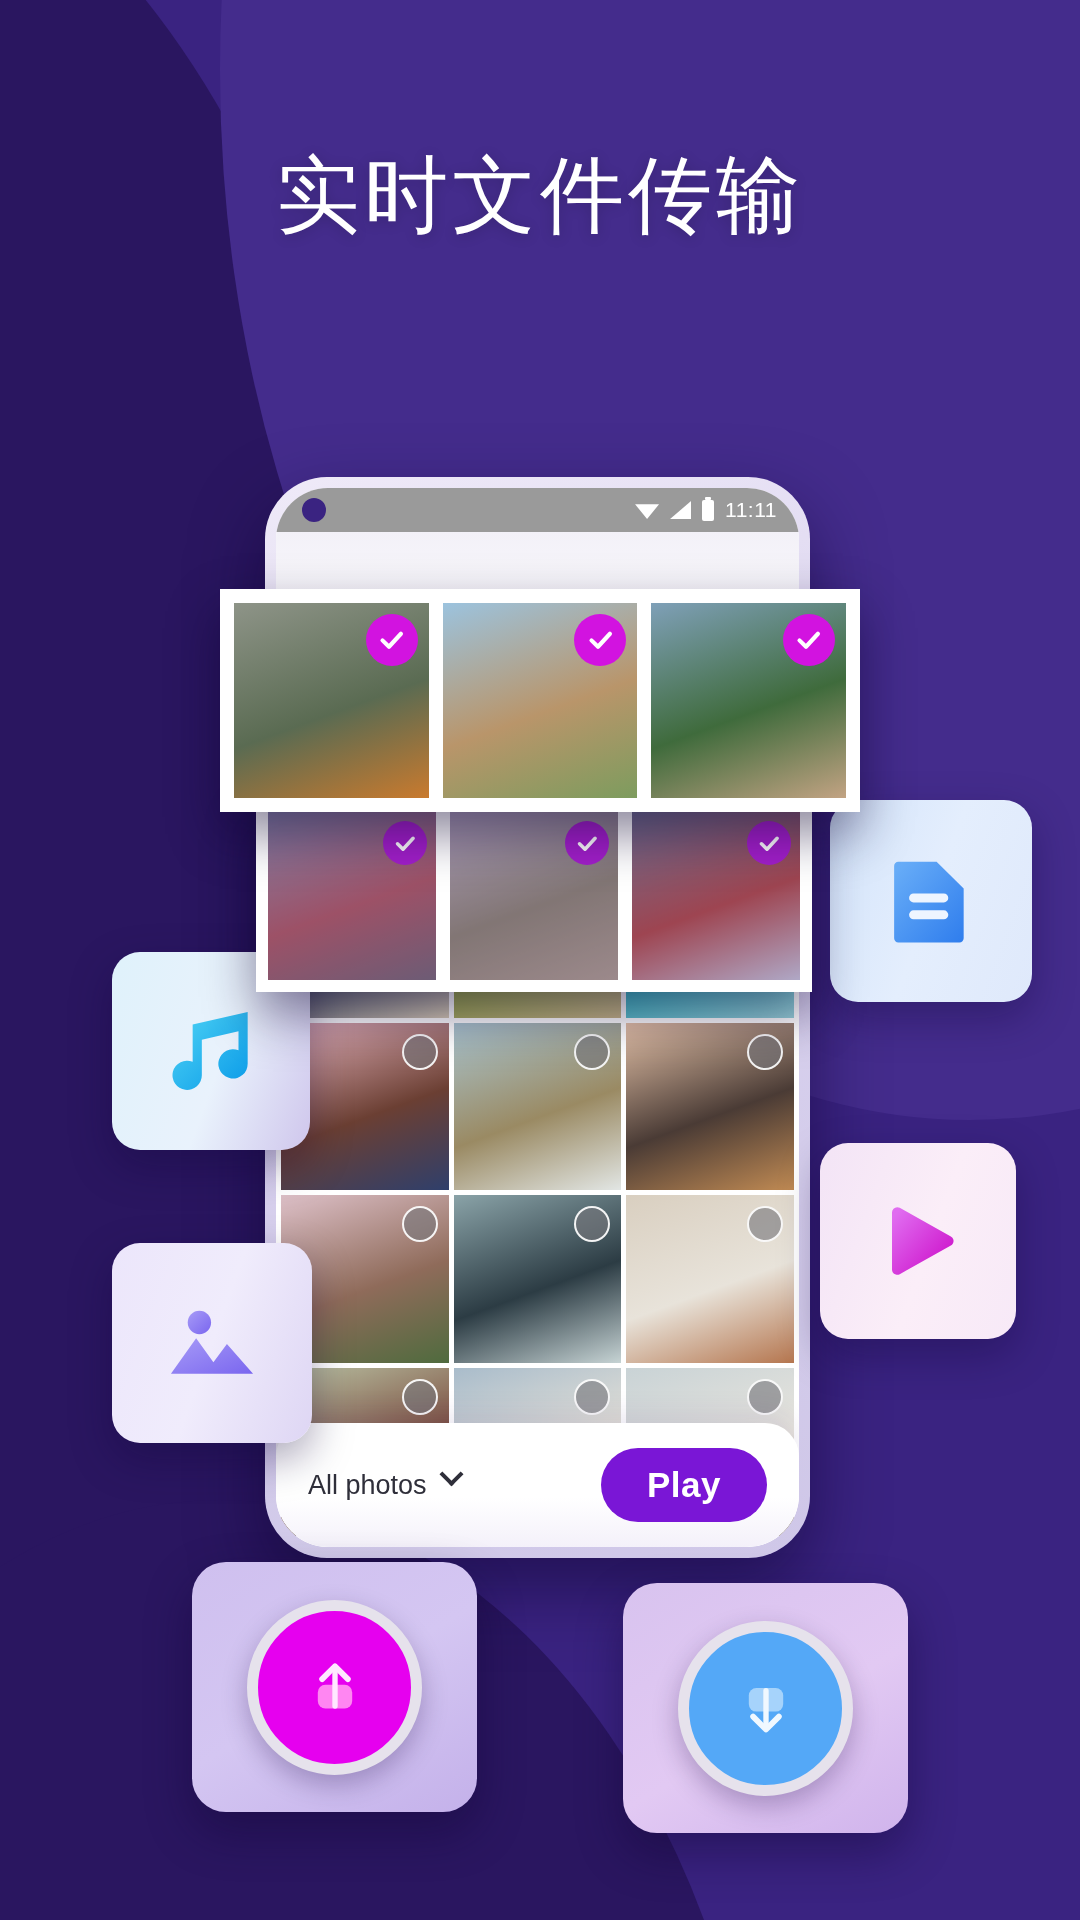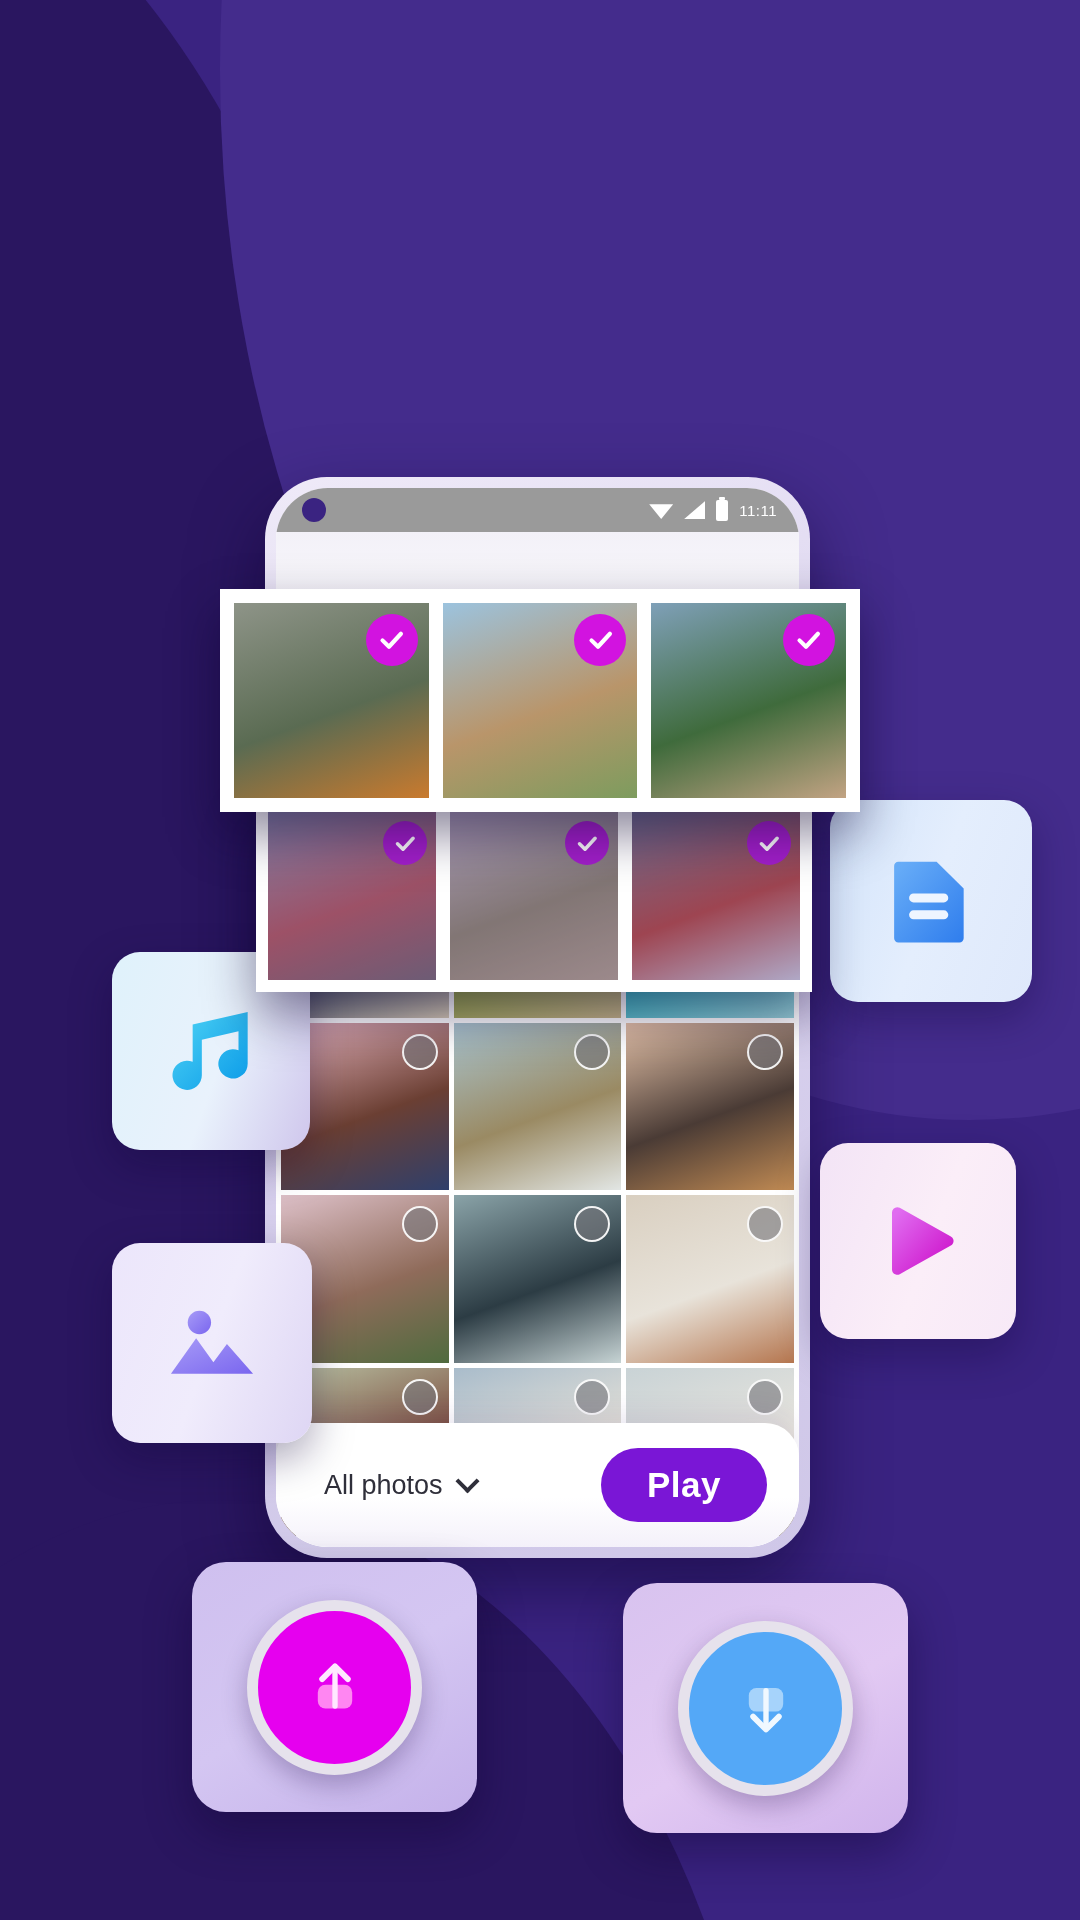--- a/index.html
+++ b/index.html
@@ -96,21 +96,21 @@
   .ico-battery {
     width: 12px; height: 21px;
     background: #ffffff;
     border-radius: 2px;
     position: relative;
   }
   .ico-battery::before{
     content:""; position:absolute; top:-3px; left:3px;
     width:6px; height:3px; background:#fff; border-radius:1px;
   }
-  .status-time { font-size: 15px; letter-spacing: .5px; }
+  .status-time { font-size: 21px; letter-spacing: .5px; }
 
   .screen-body {
     position: relative;
     height: calc(100% - 44px);
     background: linear-gradient(180deg,#f3f1f8 0%,#ffffff 14%);
     overflow: hidden;
   }
 
   
   .grid {
@@ -141,21 +141,21 @@
   .bottombar {
     position: absolute;
     left: 0; right: 0; bottom: 0;
     height: 124px;
     background: linear-gradient(180deg,#ffffff 0%,#ffffff 60%,#f4f1fa 100%);
     border-radius: 34px 34px 52px 52px;
     display: flex; align-items: center;
     padding: 0 32px;
     box-shadow: 0 -10px 26px rgba(60,30,120,.10);
   }
-  .filter-pill { display: flex; align-items: center; gap: 16px; margin-left: 16px; }
+  .filter-pill { display: flex; gap: 16px; }
   .filter-label { font-size: 27px; color: #2f2f3a; }
   .chev {
     width: 17px; height: 17px;
     border-right: 4px solid #2f2f3a;
     border-bottom: 4px solid #2f2f3a;
     transform: rotate(45deg) translate(-3px,-3px);
   }
   .play-btn {
     margin-left: auto;
     background: #7a16d6;
@@ -260,20 +260,21 @@
 </style>
 </head>
 <body>
 
 <div id="stage">
 
   <div class="bg-arc-left"></div>
   <div class="bg-arc-right"></div>
   <div class="bg-arc-bottom"></div>
 
+  <div class="headline">实时文件传输</div>
 
   <div class="phone">
     <div class="phone-screen">
 
       <div class="statusbar">
         <div class="camera-dot"></div>
         <div class="status-right">
           <div class="ico-wifi"></div>
           <div class="ico-signal"></div>
           <div class="ico-battery"></div>

